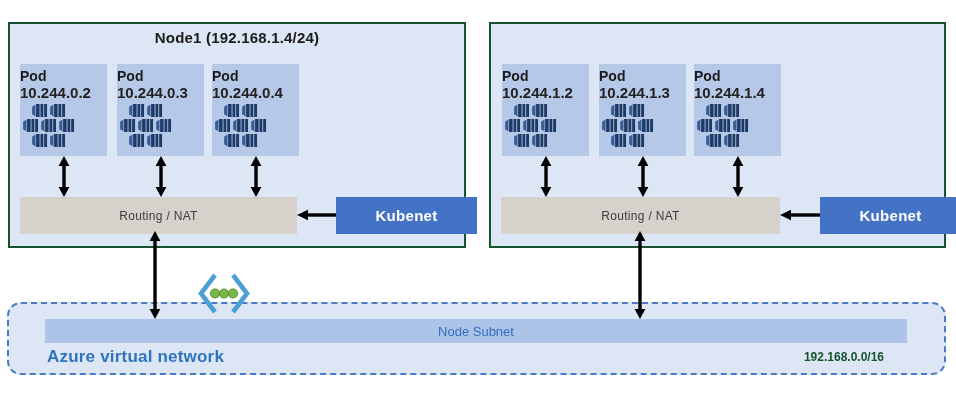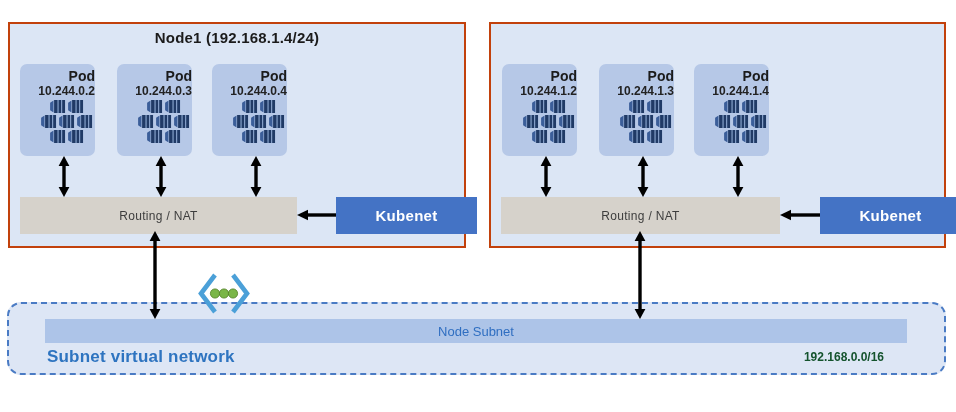--- a/index.html
+++ b/index.html
@@ -2,32 +2,32 @@
 <html><head>
 <meta charset="utf-8">
 <style>
   html,body{margin:0;padding:0;background:#ffffff;}
   .stage{
     position:relative;width:956px;height:412px;background:#ffffff;
     font-family:"Liberation Sans",sans-serif;overflow:hidden;
   }
   .node{
     position:absolute;top:22px;width:458px;height:226px;box-sizing:border-box;
-    background:#dce6f5;border:2px solid #c2410c;
+    background:#dce6f5;border:2px solid #14532d;
   }
   .node-title{
     position:absolute;top:5px;left:0;right:0;text-align:center;
     font-size:15px;font-weight:600;color:#1b1b1b;letter-spacing:.2px;
   }
   .pod{
-    position:absolute;top:40px;width:75px;height:92px;background:#b6c8e7;
-    text-align:right;box-sizing:border-box;border-radius:7px;
+    position:absolute;top:40px;width:87px;height:92px;background:#b6c8e7;
+    text-align:left;box-sizing:border-box;
   }
   .pod-label{margin-top:5px;font-size:14px;font-weight:700;color:#1b1b1b;line-height:1.05;}
-  .pod-ip{font-size:12px;font-weight:600;color:#222;line-height:1.2;}
+  .pod-ip{font-size:15px;font-weight:600;color:#222;line-height:1.2;}
   .pod-icon{margin-top:2px;}
   .arr{position:absolute;}
   .routing{
     position:absolute;left:10px;top:173px;width:277px;height:37px;background:#d6d2cb;
     display:flex;align-items:center;justify-content:center;
     font-size:12px;font-weight:500;color:#3d3d3d;letter-spacing:.3px;
   }
   .kubenet{
     position:absolute;left:326px;top:173px;width:141px;height:37px;background:#4473c5;
     display:flex;align-items:center;justify-content:center;
@@ -188,21 +188,21 @@
       <use href="#varrow-l"></use>
     </svg>
   <svg class="long-arrow" style="left:632px" width="16" height="88" viewBox="0 0 16 88">
       <use href="#varrow-l"></use>
     </svg>
 
   <div class="vnet">
     <div class="subnet-bar">
       <div class="subnet-label">Node Subnet</div>
     </div>
-    <div class="vnet-label">Subnet virtual network</div>
+    <div class="vnet-label">Azure virtual network</div>
     <div class="vnet-cidr">192.168.0.0/16</div>
   </div>
 
   <svg class="vnet-icon" width="62" height="47" viewBox="0 0 62 47">
     <polyline points="22,5 8,23.5 22,42" fill="none" stroke="#4ba0d8" stroke-width="4.6"></polyline>
     <polyline points="40,5 54,23.5 40,42" fill="none" stroke="#4ba0d8" stroke-width="4.6"></polyline>
     <circle cx="22" cy="23.5" r="4.6" fill="#7ab648" stroke="#4e7d22" stroke-width="0.8"></circle>
     <circle cx="31" cy="23.5" r="4.6" fill="#7ab648" stroke="#4e7d22" stroke-width="0.8"></circle>
     <circle cx="40" cy="23.5" r="4.6" fill="#7ab648" stroke="#4e7d22" stroke-width="0.8"></circle>
   </svg>

